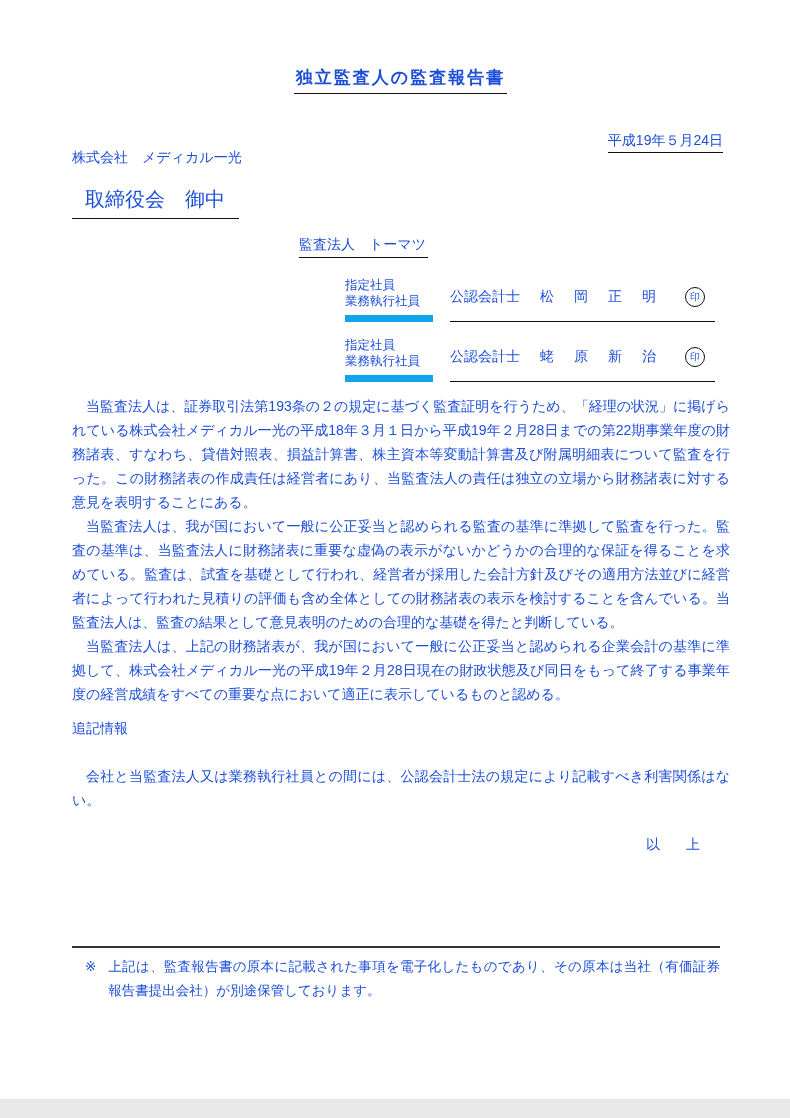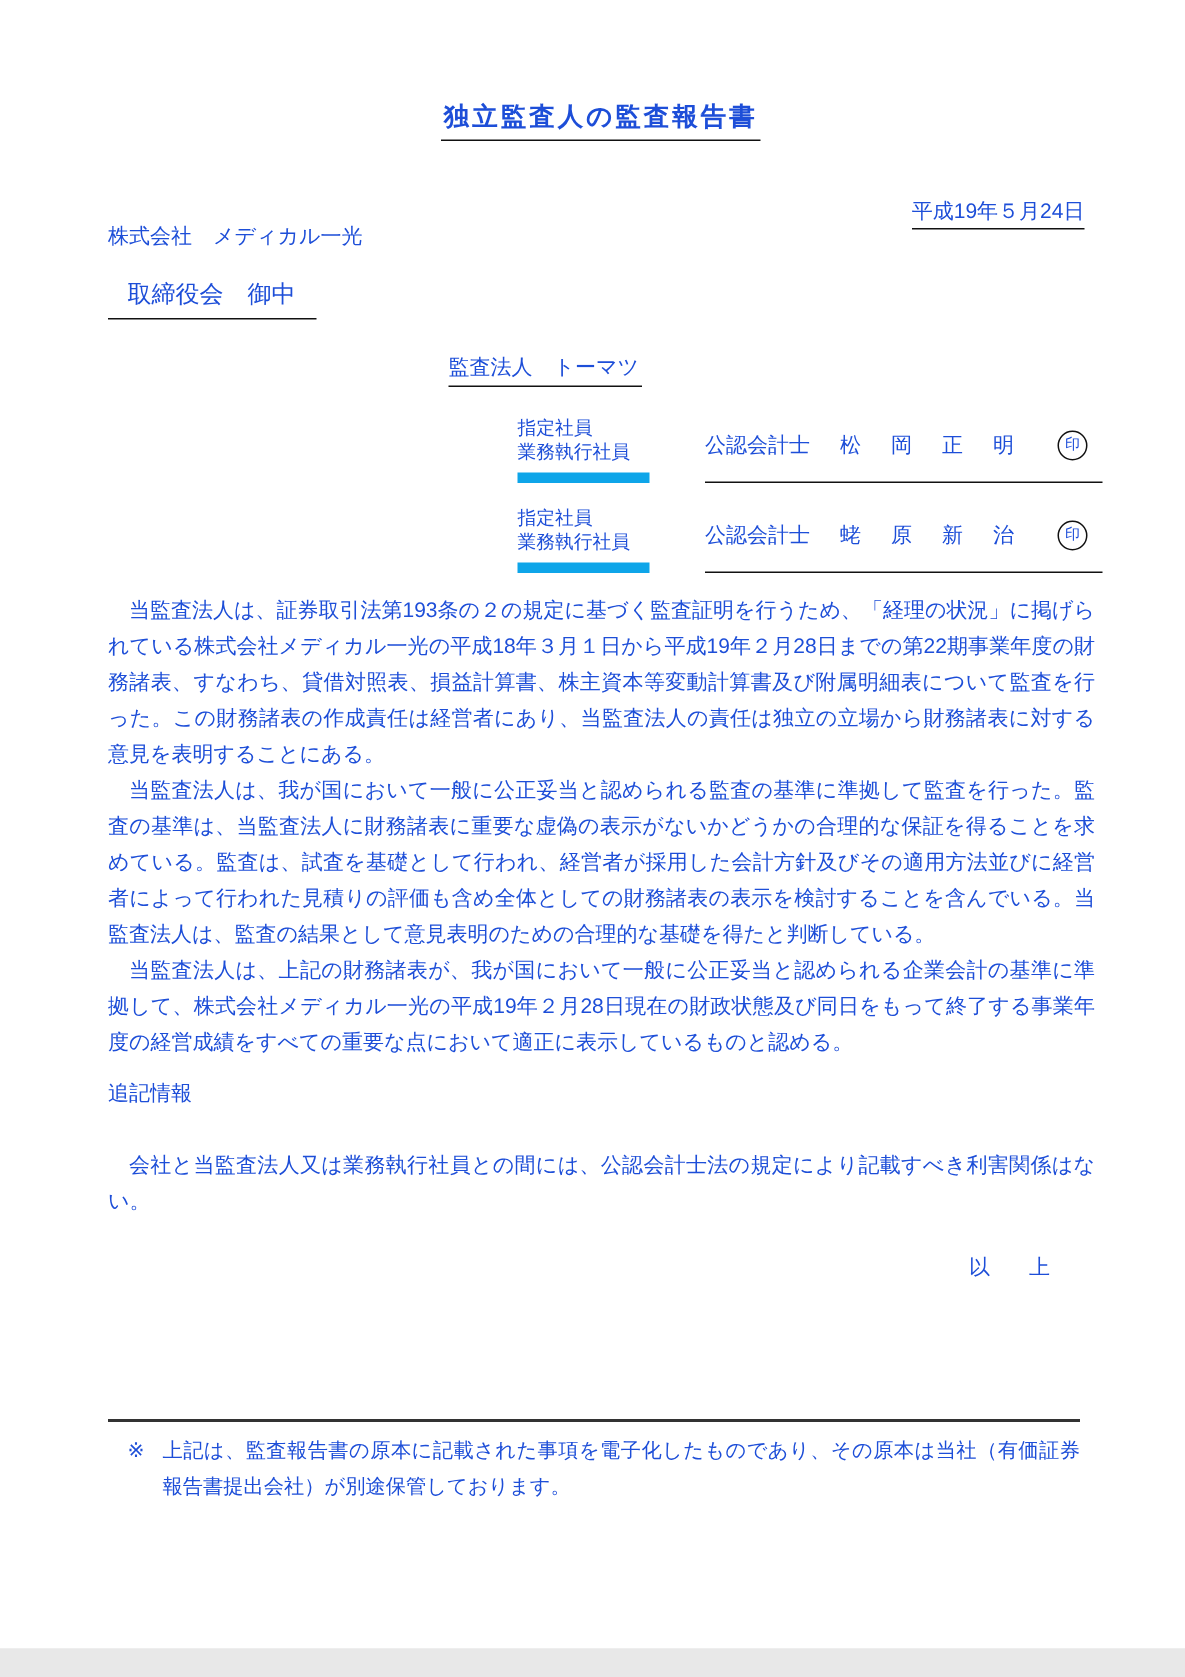--- a/index.html
+++ b/index.html
@@ -18,38 +18,38 @@
   .title-wrap span{
     display:inline-block;font-size:17px;font-weight:bold;letter-spacing:2px;
     border-bottom:1.5px solid #111;padding:0 2px 4px 2px;
   }
   .report-date{
     position:absolute;top:132px;right:78px;
     font-size:14px;border-bottom:1px solid #111;padding-bottom:2px;
   }
   .addr-company{position:absolute;top:149px;left:72px;font-size:14px;}
   .addr-board{
-    position:absolute;top:186px;left:72px;font-size:16px;
+    position:absolute;top:186px;left:72px;font-size:20px;
     border-bottom:1px solid #111;padding:0 14px 5px 13px;
   }
   .firm{
     position:absolute;top:236px;left:299px;font-size:14px;
     border-bottom:1px solid #111;padding:0 2px 3px 0;
   }
   
   .sig{position:absolute;left:345px;display:flex;align-items:flex-end;}
   .sig.first{top:277px;}
   .sig.second{top:337px;}
   .sig-role{
     width:88px;margin-right:17px;font-size:12.5px;line-height:16px;
     border-bottom:7px solid #0ea5e9;padding-bottom:6px;white-space:nowrap;
   }
   .sig-main{
     width:265px;font-size:14px;border-bottom:1px solid #111;
-    padding-bottom:14px;display:flex;align-items:center;white-space:nowrap;margin-left:20px;
+    padding-bottom:14px;display:flex;align-items:center;white-space:nowrap;
   }
   .cpa-title{margin-right:20px;}
   .cpa-name{letter-spacing:3px;}
   .seal{
     margin-left:auto;margin-right:10px;
     width:18px;height:18px;border:1px solid #111;border-radius:50%;
     font-size:10px;line-height:18px;text-align:center;flex:0 0 auto;
     letter-spacing:0;
   }
   

